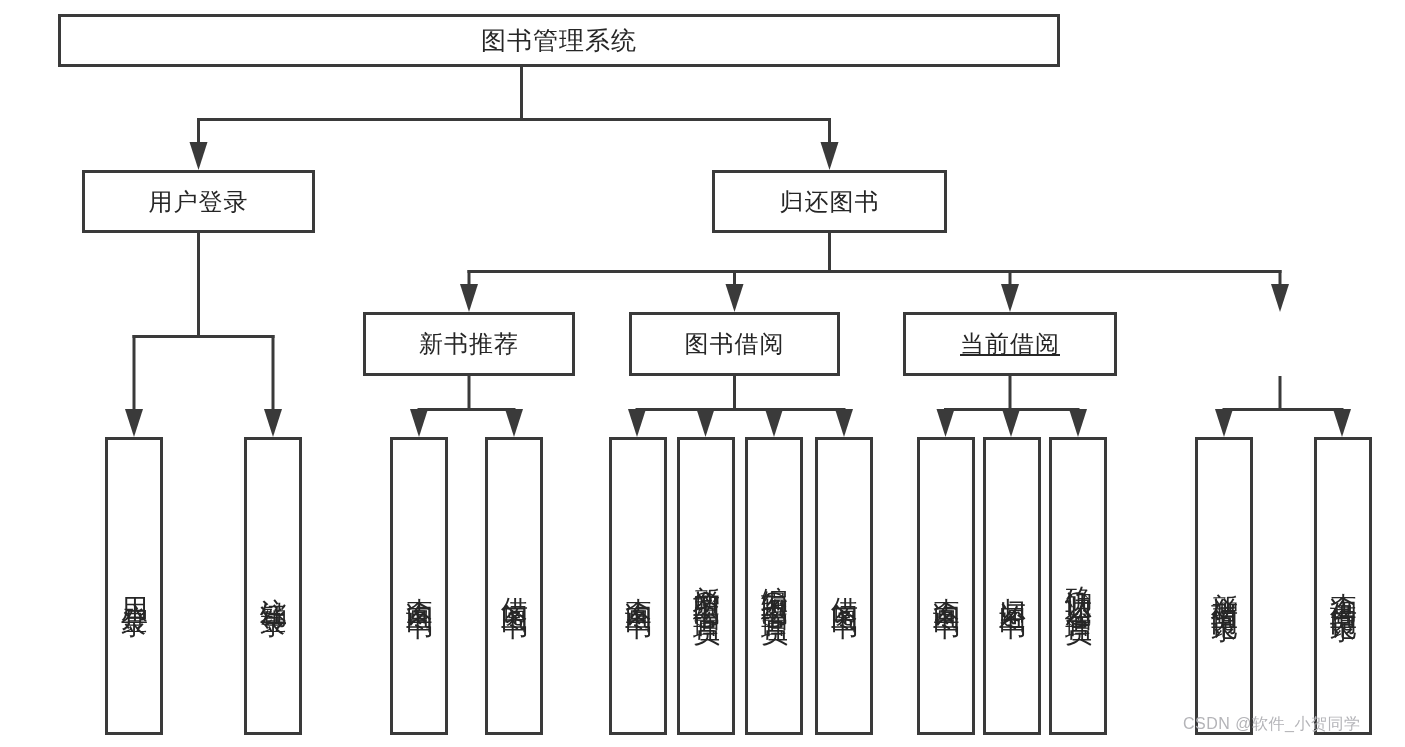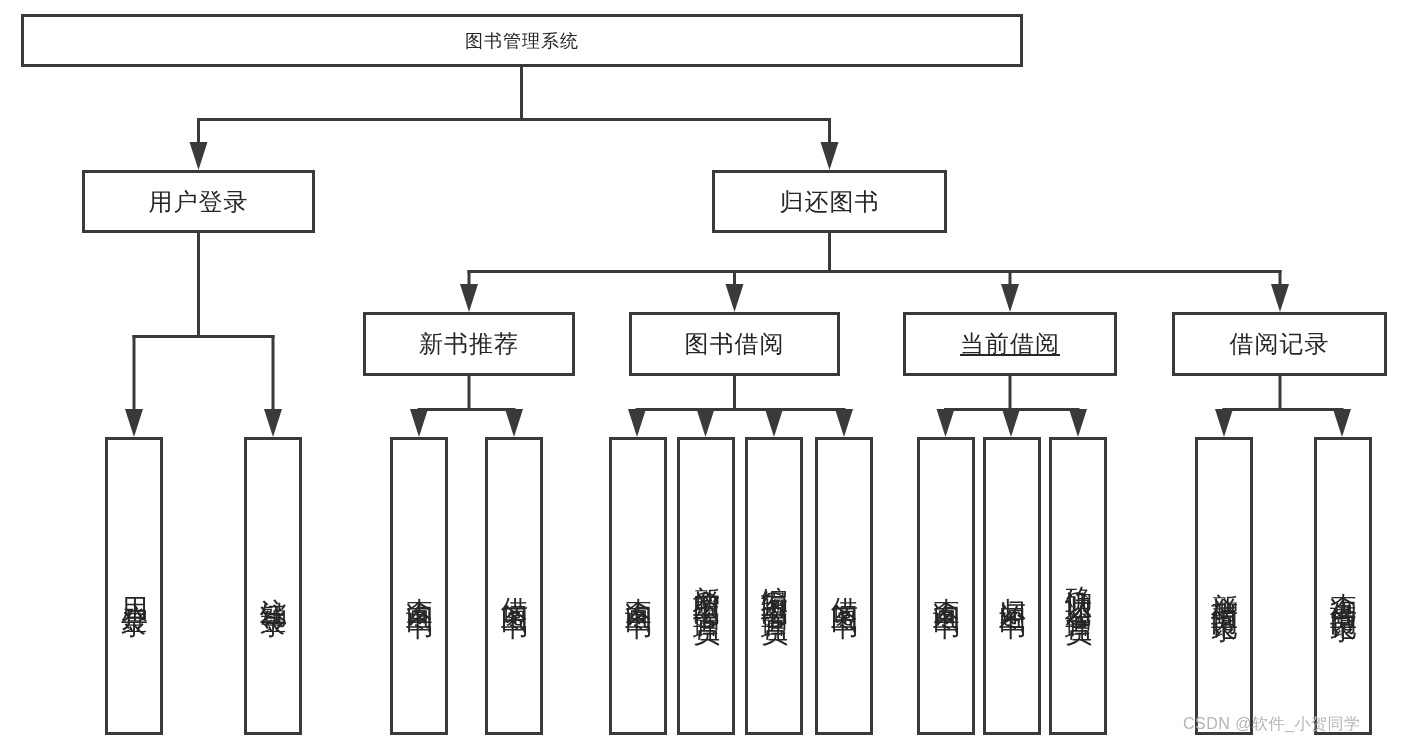--- a/index.html
+++ b/index.html
@@ -19,21 +19,21 @@
   }
   .box{
     position:absolute;
     box-sizing:border-box;
     border:3px solid var(--line);
     background:#fff;
     display:flex;align-items:center;justify-content:center;
     text-align:center;
   }
   .hbox{font-size:24px;letter-spacing:1px;}
-  .root-box{font-size:18px;}
+  .root-box{font-size:25px;margin-left:37px;}
   .vbox span{
     writing-mode:vertical-rl;
     font-size:27px;
     letter-spacing:5px;
     line-height:1;
     white-space:nowrap;
   }
   .connectors{position:absolute;left:0;top:0;}
   .connectors path{stroke:var(--line);stroke-width:3;fill:none;}
   .connectors polygon{fill:var(--line);stroke:none;}
@@ -115,23 +115,20 @@
 
   <div class="box hbox" style="left:363px;top:312px;width:212px;height:64px;">
     <span>新书推荐</span>
   </div>
   <div class="box hbox" style="left:629px;top:312px;width:211px;height:64px;">
     <span>图书借阅</span>
   </div>
   <div class="box hbox" style="left:903px;top:312px;width:214px;height:64px;text-decoration:underline;">
     <span>当前借阅</span>
   </div>
-  <div class="box hbox" style="left:1172px;top:312px;width:215px;height:64px;">
-    <span>借阅记录</span>
-  </div>
 
   <div class="box vbox" style="left:105px;top:437px;width:58px;height:298px;">
     <span>用户登录</span>
   </div>
   <div class="box vbox" style="left:244px;top:437px;width:58px;height:298px;">
     <span>注销登录</span>
   </div>
 
   <div class="box vbox" style="left:390px;top:437px;width:58px;height:298px;">
     <span>查询图书</span>

